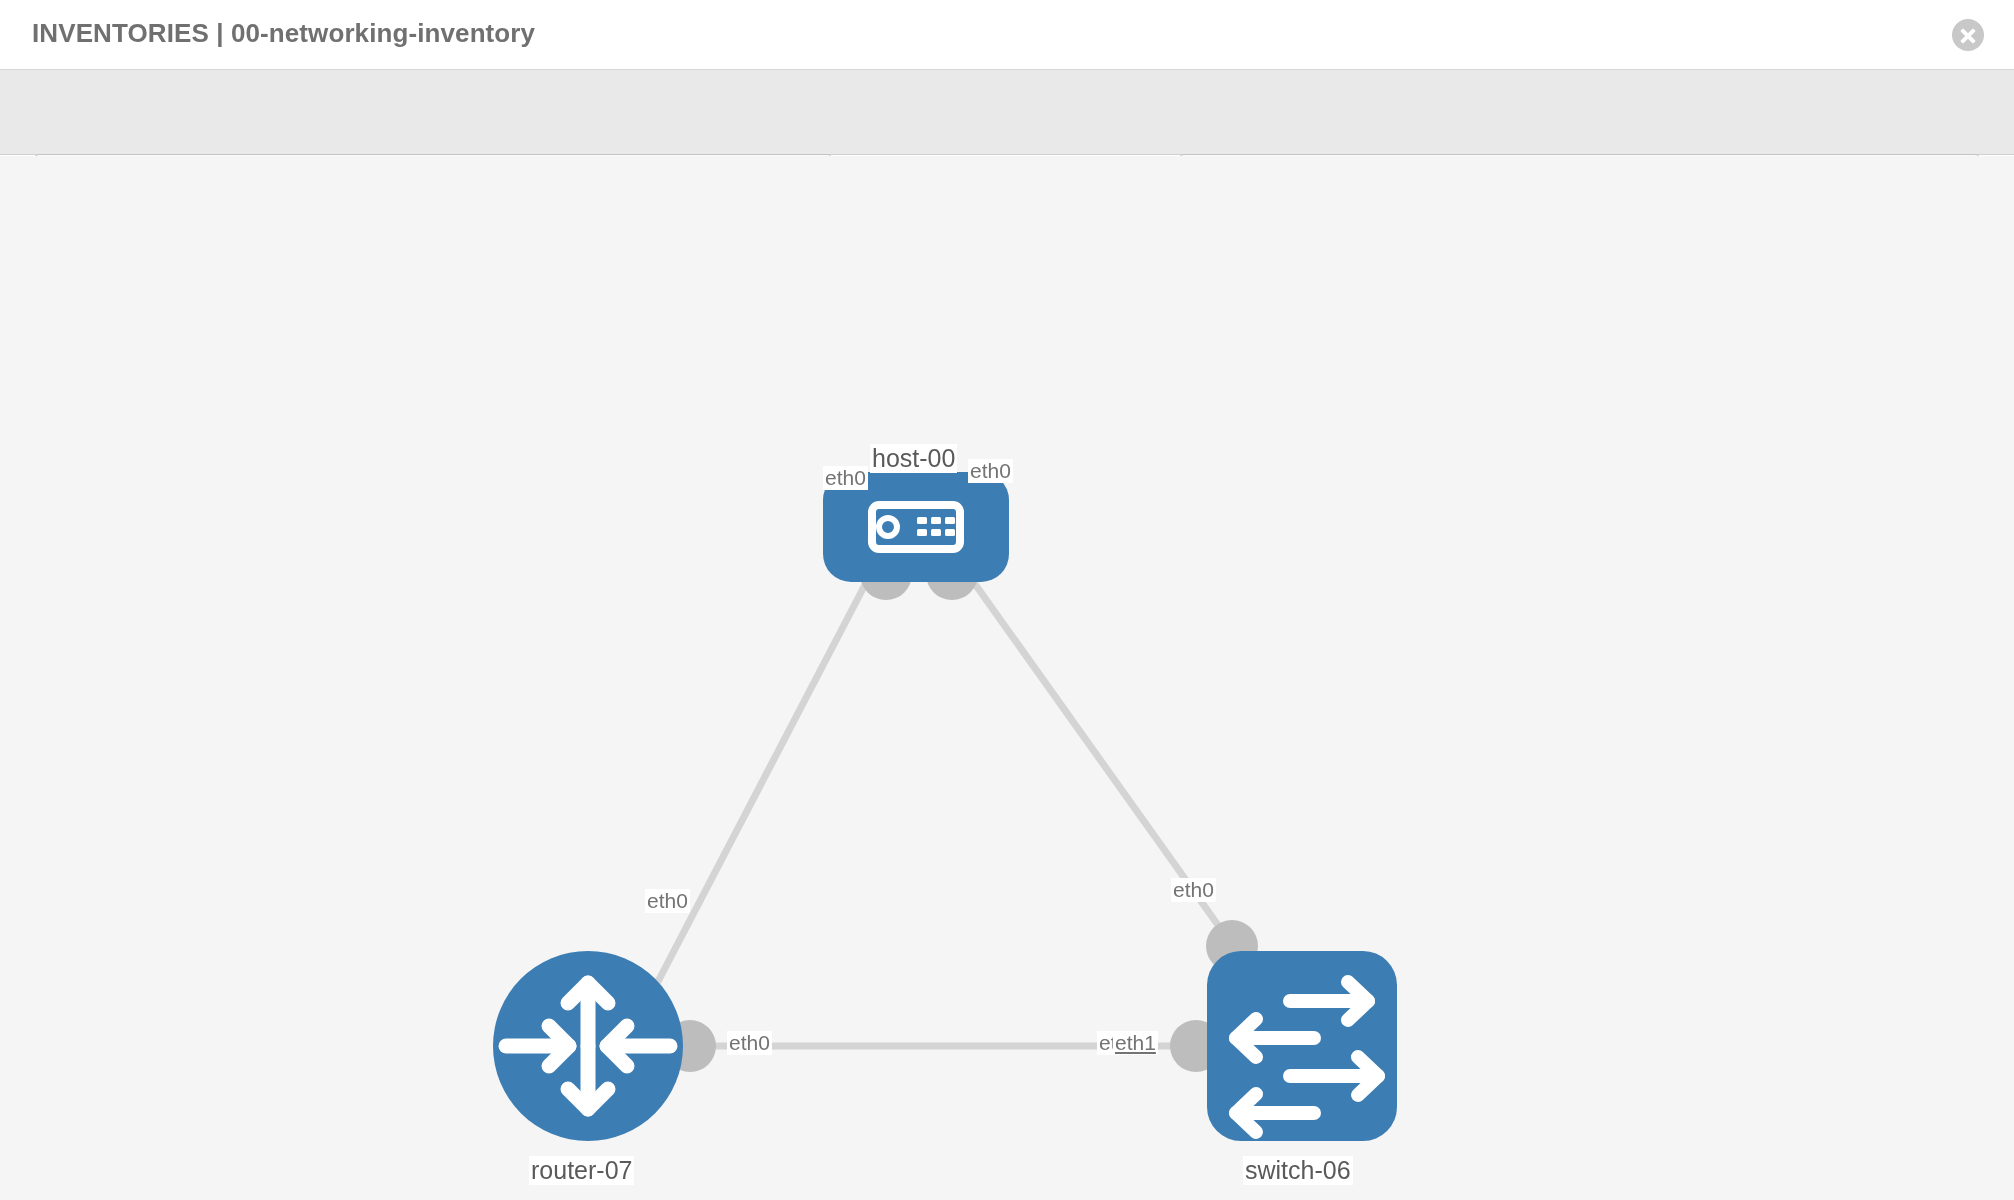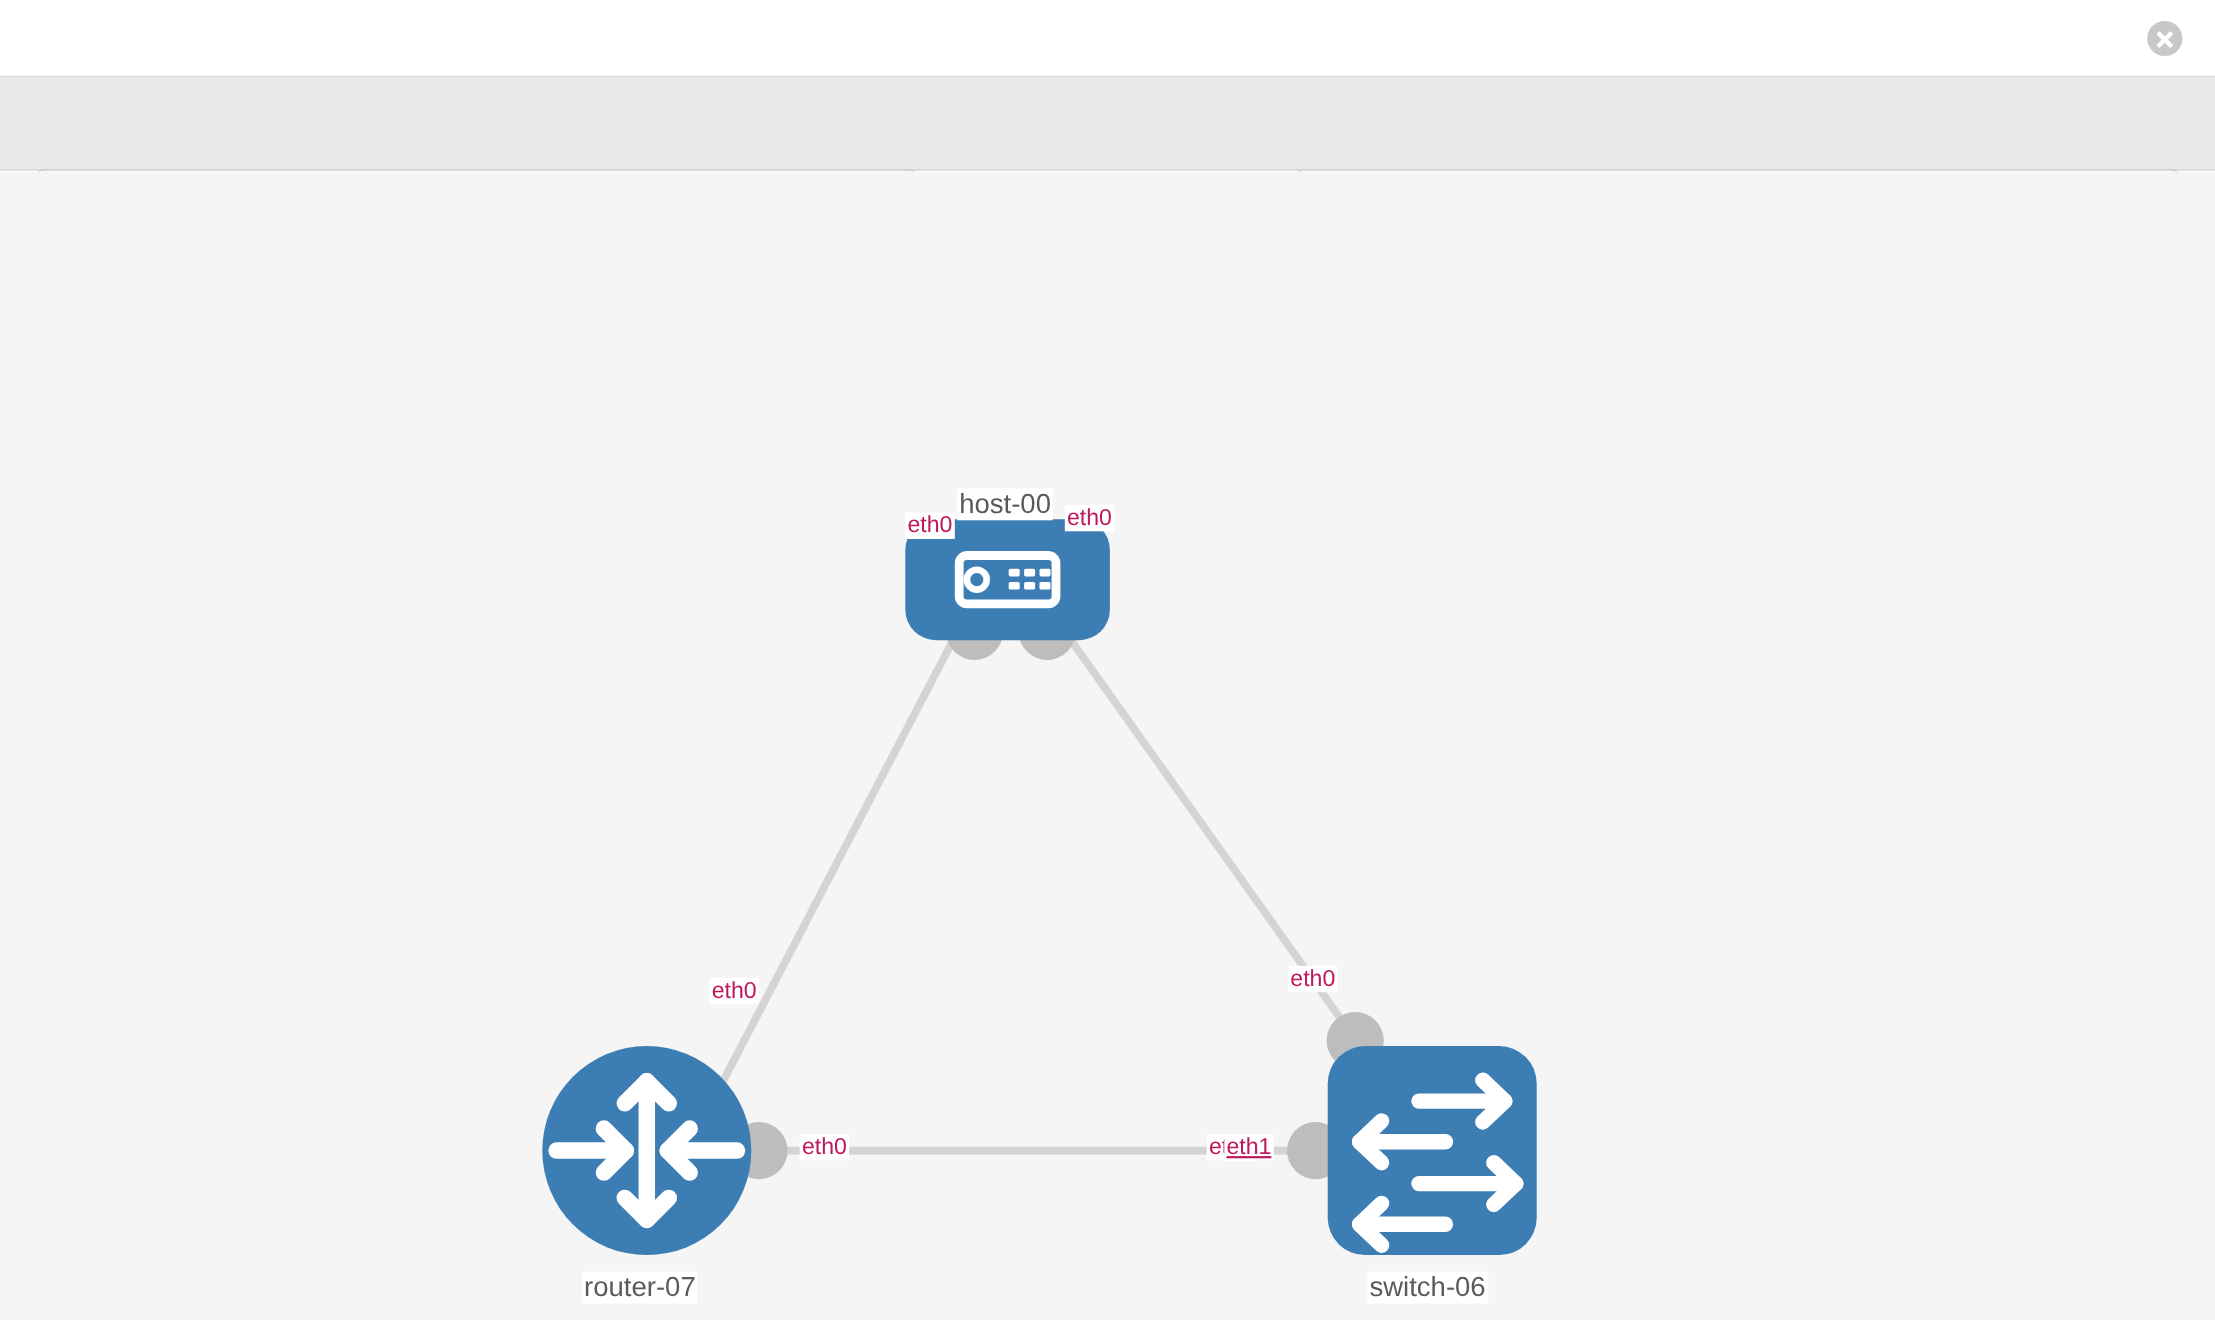--- a/index.html
+++ b/index.html
@@ -137,40 +137,41 @@
     overflow: hidden;
   }
   .topology-svg {
     position: absolute;
     left: 0; top: 0;
   }
 
   .edge-label {
     position: absolute;
     font-size: 21px;
-    color: #be185d;
+    color: #737373;
     background: #ffffff;
     padding: 0 2px;
     white-space: nowrap;
     line-height: 1.15;
   }
   .node-label {
     position: absolute;
     font-size: 25px;
     color: #5a5a5a;
     background: #ffffff;
     padding: 0 2px;
     white-space: nowrap;
     line-height: 1.15;
   }
 </style>
 </head>
 <body>
 
 <div class="header">
+  <div class="page-title">INVENTORIES | 00-networking-inventory</div>
   <div class="close-btn">
     <div class="x1"></div>
     <div class="x2"></div>
   </div>
 </div>
 
 <div class="toolbar">
 
   <div class="actions-select">
     <div class="label">ACTIONS</div>

